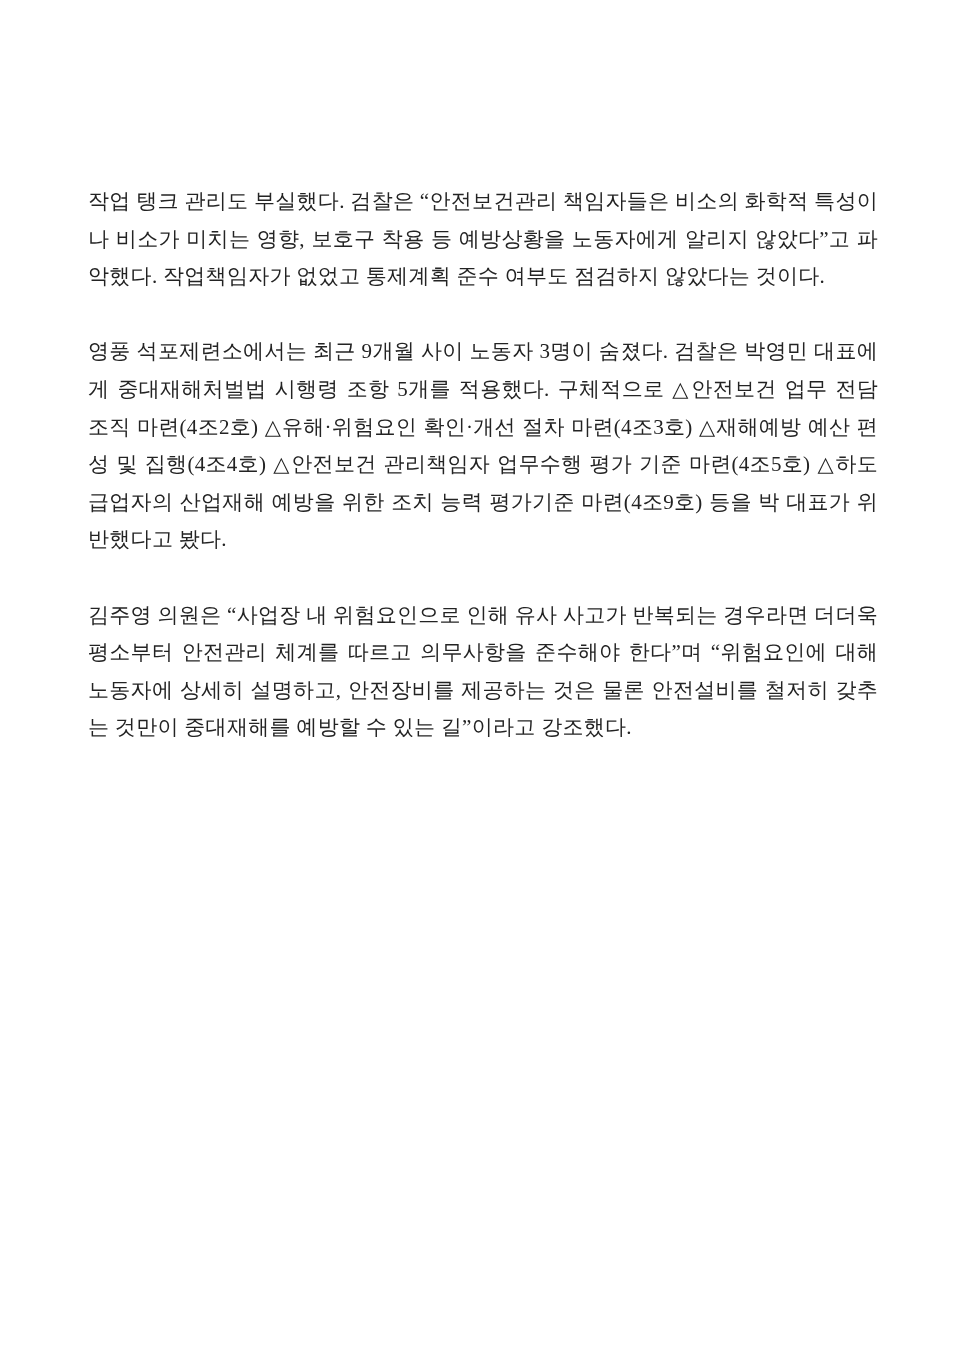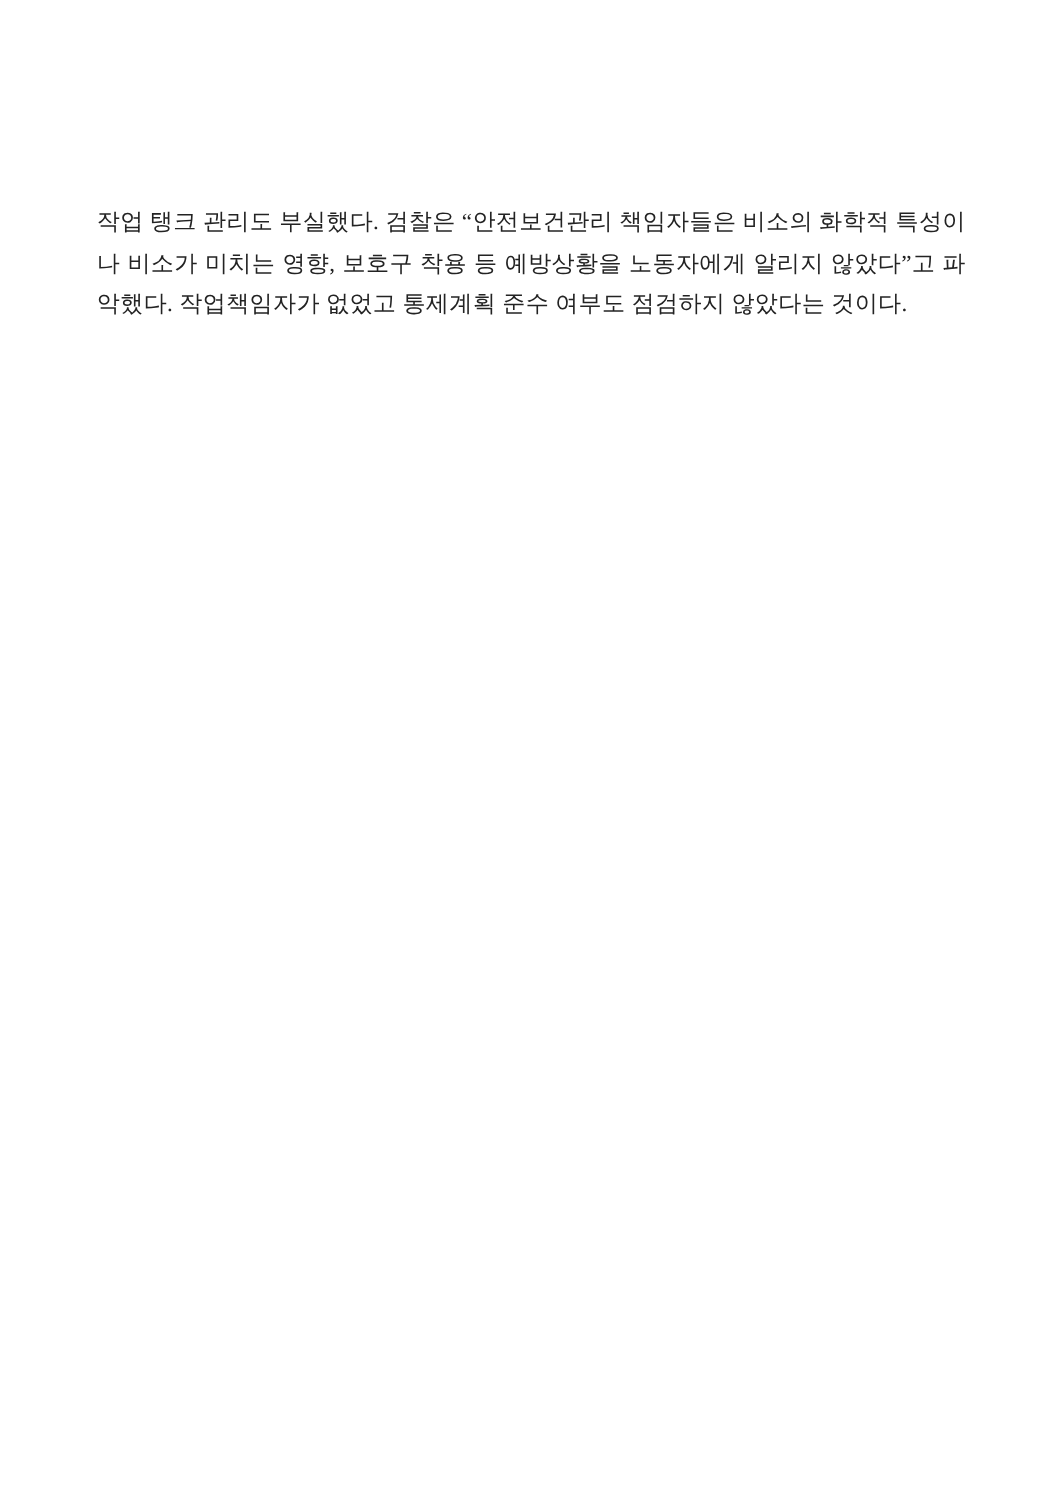--- a/index.html
+++ b/index.html
@@ -32,14 +32,16 @@
     word-break: normal;
     overflow-wrap: break-word;
   }
 </style>
 </head>
 <body>
 
 <div class="page">
   <div class="article">
     <p>작업 탱크 관리도 부실했다. 검찰은 “안전보건관리 책임자들은 비소의 화학적 특성이나 비소가 미치는 영향, 보호구 착용 등 예방상황을 노동자에게 알리지 않았다”고 파악했다. 작업책임자가 없었고 통제계획 준수 여부도 점검하지 않았다는 것이다.</p>
+    <p>영풍 석포제련소에서는 최근 9개월 사이 노동자 3명이 숨졌다. 검찰은 박영민 대표에게 중대재해처벌법 시행령 조항 5개를 적용했다. 구체적으로 △안전보건 업무 전담 조직 마련(4조2호) △유해·위험요인 확인·개선 절차 마련(4조3호) △재해예방 예산 편성 및 집행(4조4호) △안전보건 관리책임자 업무수행 평가 기준 마련(4조5호) △하도급업자의 산업재해 예방을 위한 조치 능력 평가기준 마련(4조9호) 등을 박 대표가 위반했다고 봤다.</p>
+    <p>김주영 의원은 “사업장 내 위험요인으로 인해 유사 사고가 반복되는 경우라면 더더욱 평소부터 안전관리 체계를 따르고 의무사항을 준수해야 한다”며 “위험요인에 대해 노동자에 상세히 설명하고, 안전장비를 제공하는 것은 물론 안전설비를 철저히 갖추는 것만이 중대재해를 예방할 수 있는 길”이라고 강조했다.</p>
   </div>
 </div>
 
 </body></html>

